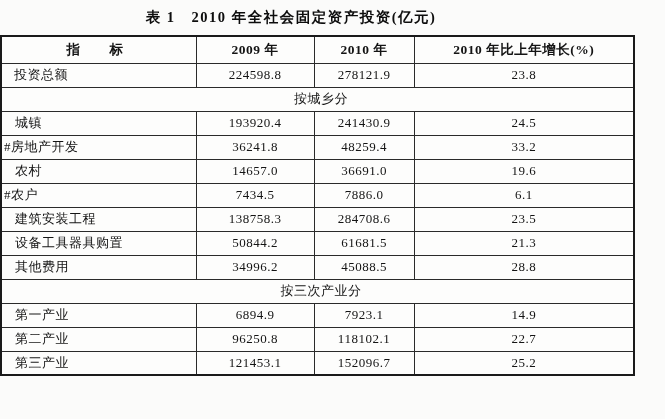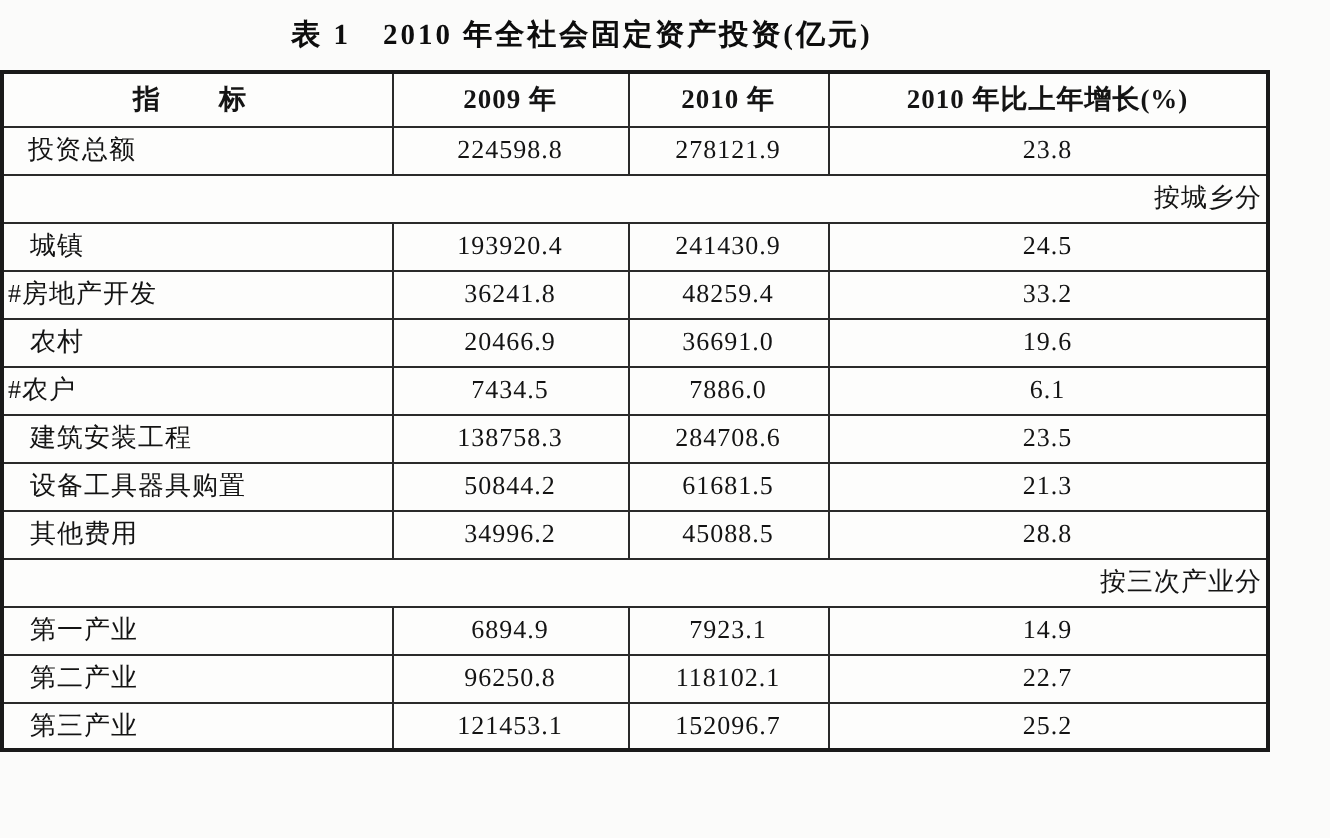--- a/index.html
+++ b/index.html
@@ -46,21 +46,21 @@
     font-weight: bold;
     text-align: center;
     font-size: 13.5px;
   }
   th.h-label { letter-spacing: 8px; margin-top: 10px; }
   td.num { text-align: center; font-family: "Liberation Serif", "DejaVu Serif", serif; }
   td.label { text-align: left; }
   tr.ind0 td.label { padding-left: 12px; }
   tr.ind1 td.label { padding-left: 13px; }
   tr.ind2 td.label { }
-  td.section { text-align: right; padding-left: 9px; font-size: 13px; }
+  td.section { text-align: center; padding-left: 9px; font-size: 13px; }
 </style>
 </head>
 <body>
 
 <div class="page">
   <div class="title">表 1　2010 年全社会固定资产投资(亿元)</div>
 
   <table class="stat">
     <colgroup>
       <col class="c-label">
@@ -96,21 +96,21 @@
 
       <tr class="ind2">
         <td class="label">#房地产开发</td>
         <td class="num">36241.8</td>
         <td class="num">48259.4</td>
         <td class="num">33.2</td>
       </tr>
 
       <tr class="ind1">
         <td class="label">农村</td>
-        <td class="num">20466.9</td>
+        <td class="num">14657.0</td>
         <td class="num">36691.0</td>
         <td class="num">19.6</td>
       </tr>
 
       <tr class="ind2">
         <td class="label">#农户</td>
         <td class="num">7434.5</td>
         <td class="num">7886.0</td>
         <td class="num">6.1</td>
       </tr>

